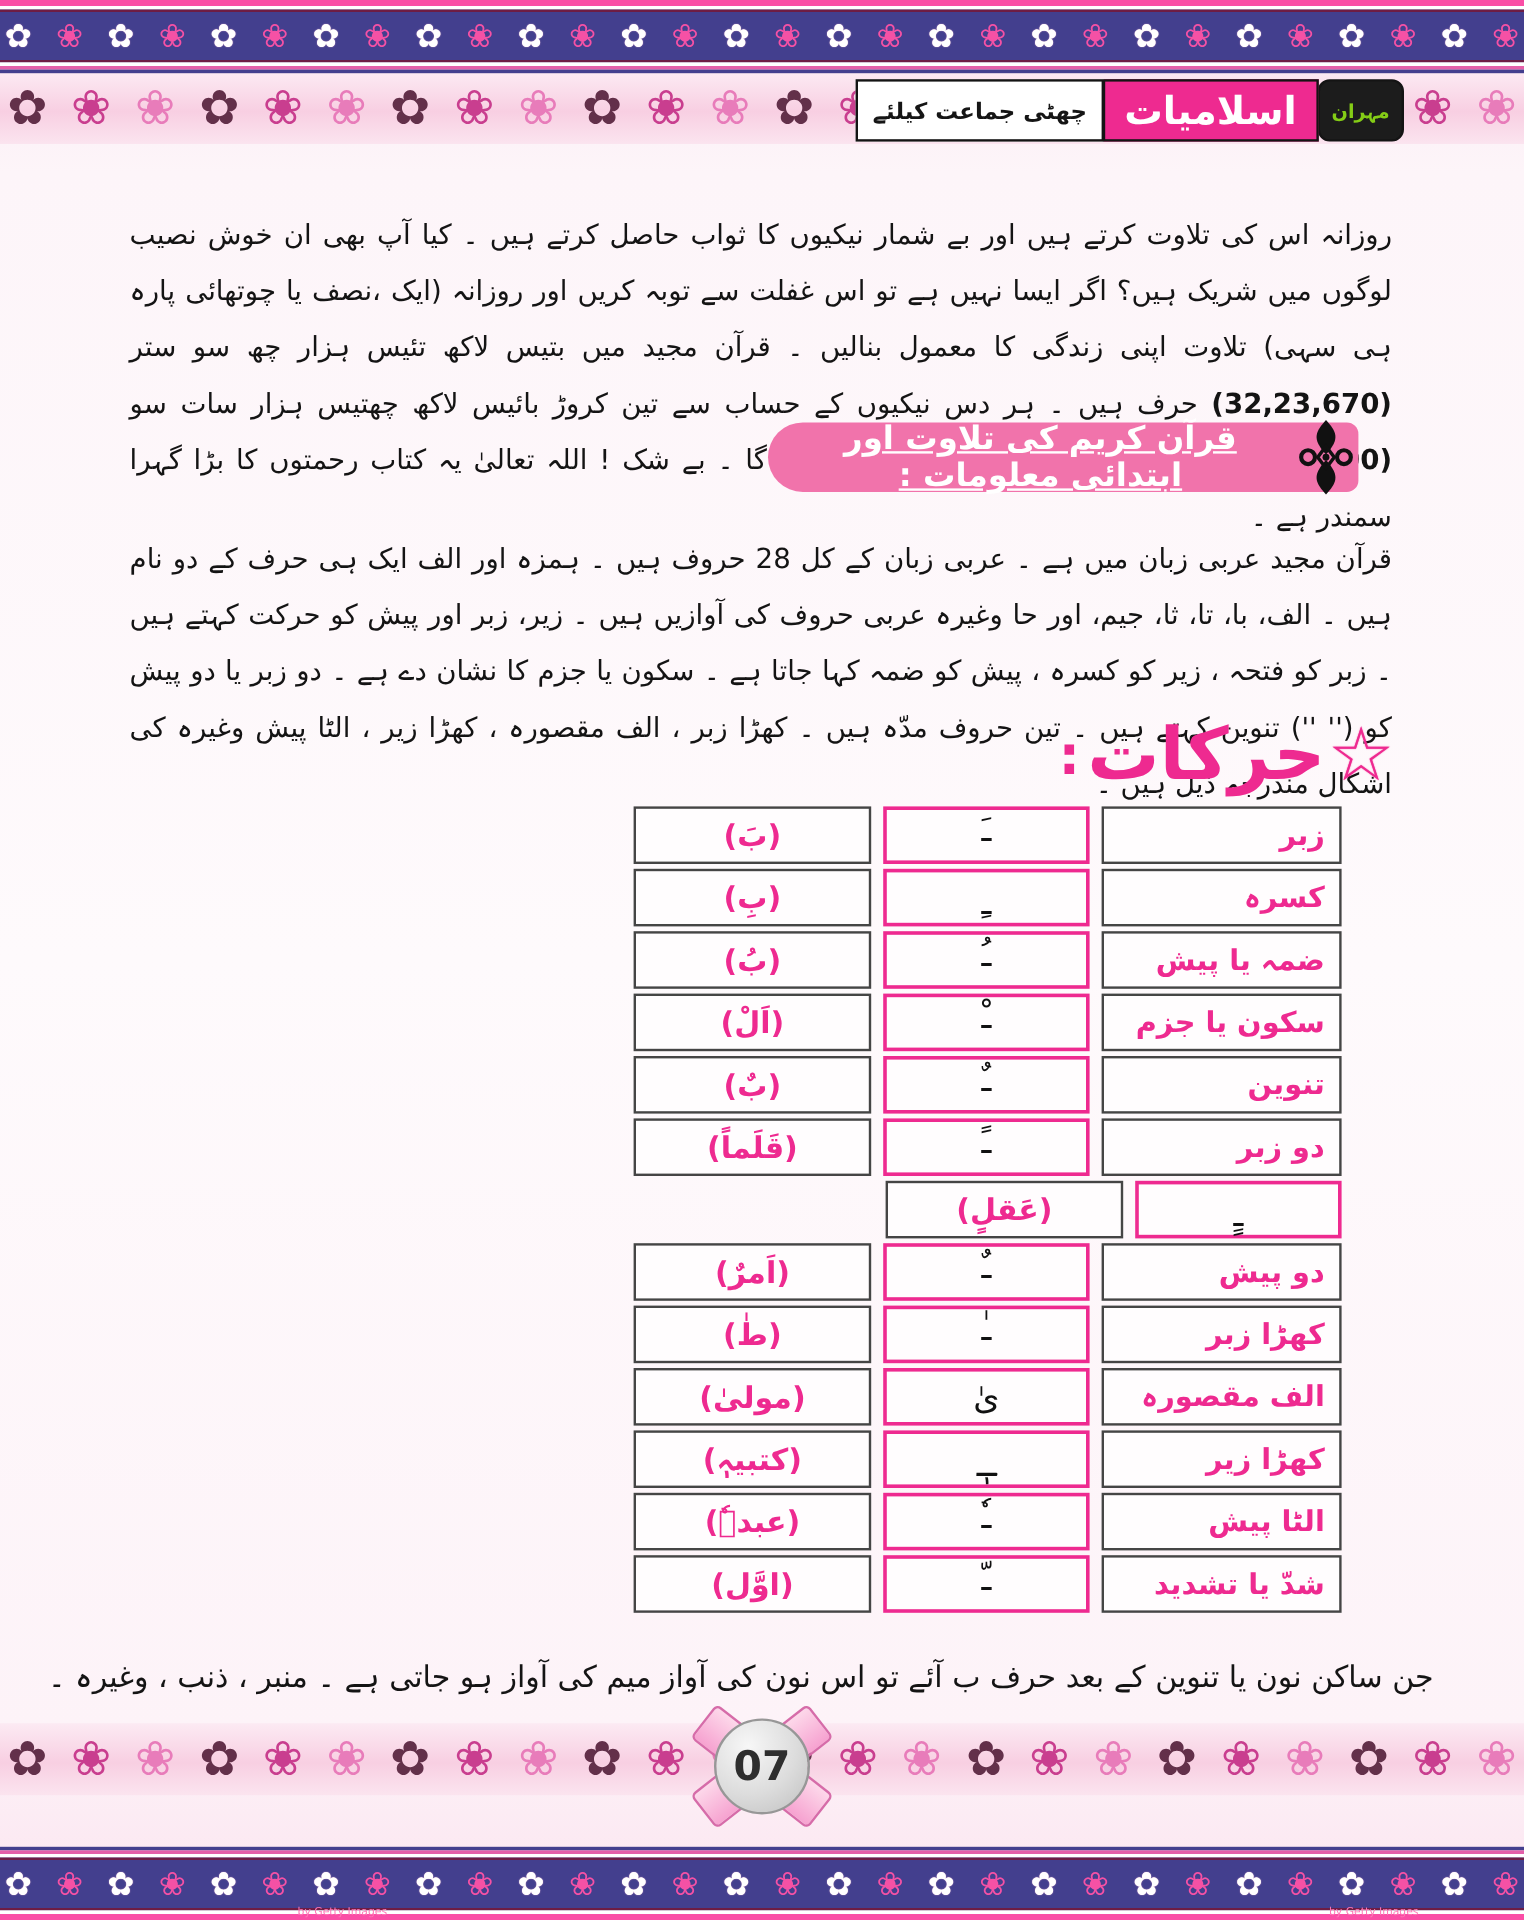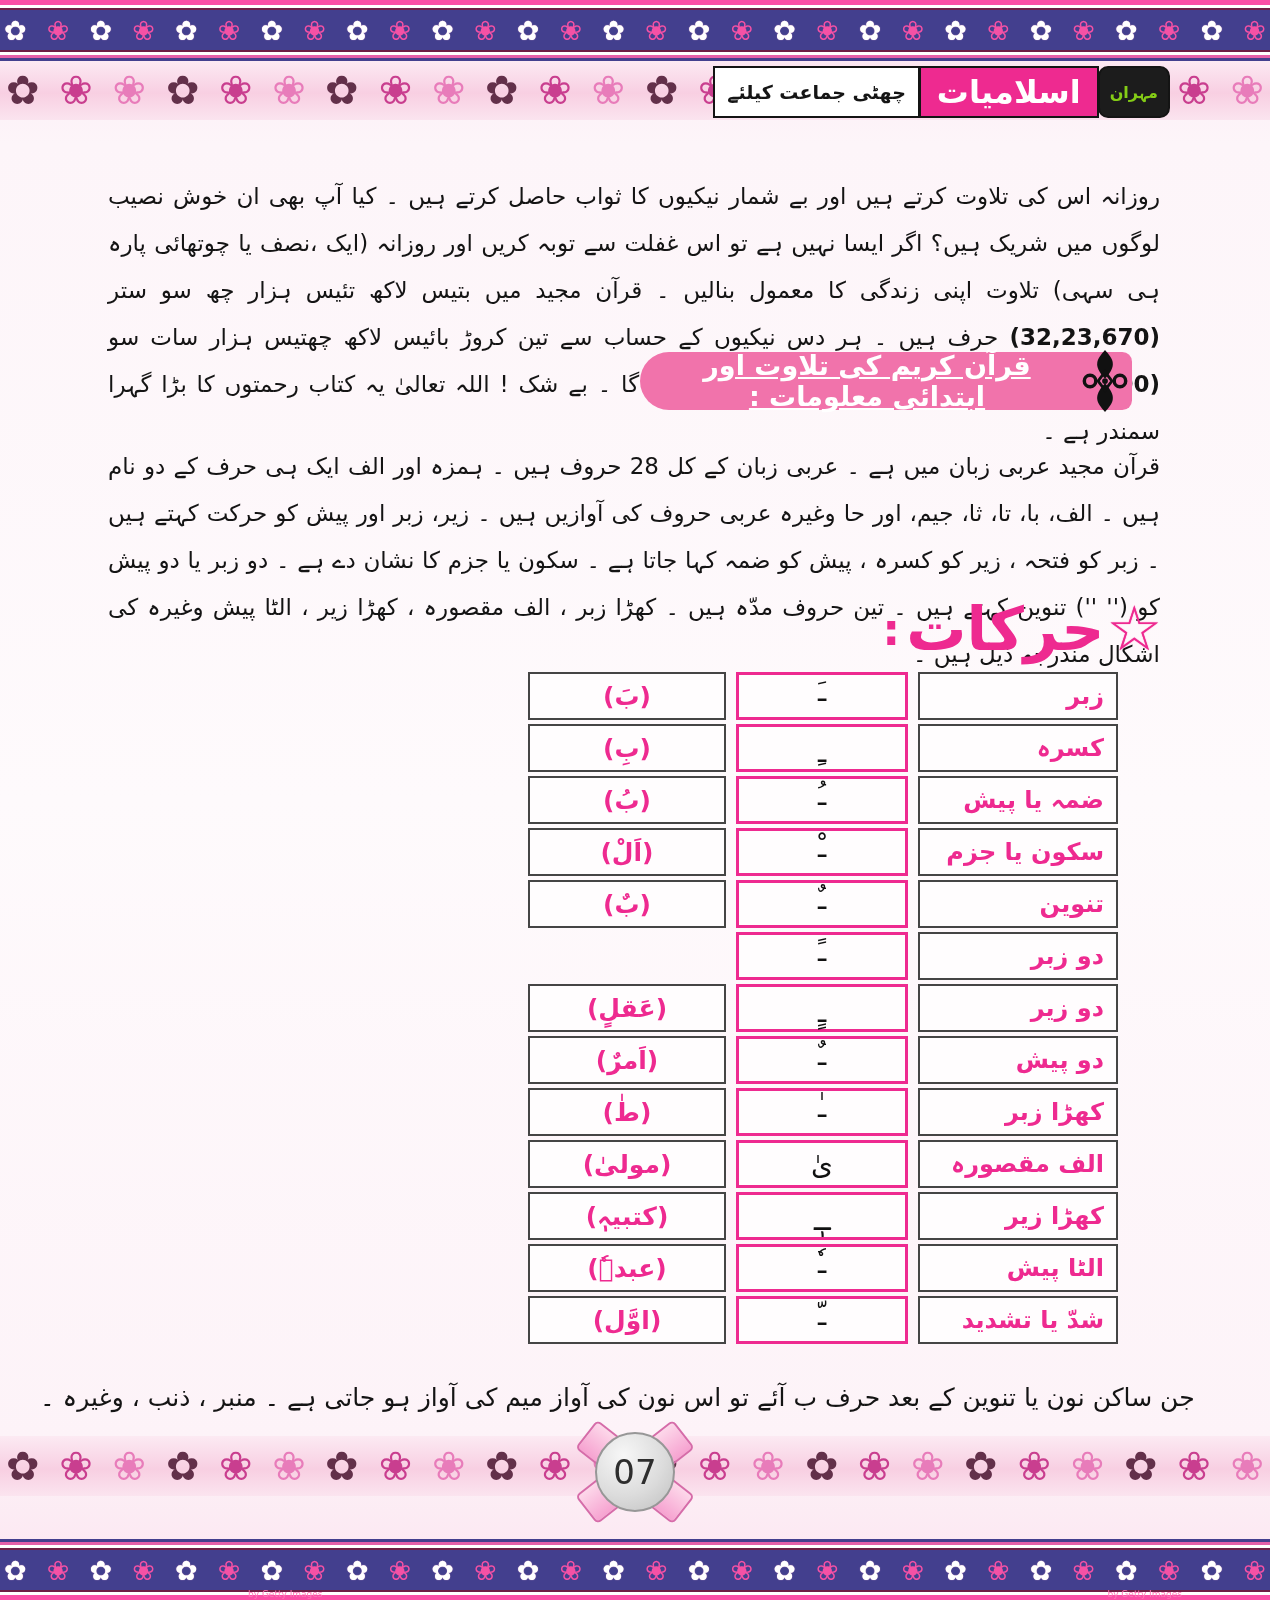--- a/index.html
+++ b/index.html
@@ -72,21 +72,21 @@
   .fnote{position:absolute;top:1358px;left:40px;right:40px;text-align:left;font-size:25px;font-weight:500;z-index:4;}
   
   .pbadge{position:absolute;top:1422px;left:50%;transform:translateX(-50%);width:150px;height:100px;z-index:7;}
   .ribbon{position:absolute;left:50%;top:50%;width:120px;height:32px;border:2px solid #d66ca9;border-radius:5px;
     background:linear-gradient(180deg,#fdd8ea,#f6a2d0);}
   .rib1{transform:translate(-50%,-50%) rotate(38deg);}
   .rib2{transform:translate(-50%,-50%) rotate(-38deg);}
   .pcircle{position:absolute;left:50%;top:50%;transform:translate(-50%,-50%);width:76px;height:76px;border-radius:50%;
     background:radial-gradient(circle at 35% 28%,#f7f7f7,#dcdcdc 55%,#bfbfbf);
     border:2px solid #979797;display:flex;align-items:center;justify-content:center;
-    font-size:34px;font-weight:normal;color:#2e2e2e;font-family:"DejaVu Sans",sans-serif;}
+    font-size:34px;font-weight:bold;color:#2e2e2e;font-family:"DejaVu Sans",sans-serif;}
   
   .wm{position:absolute;font-size:9px;color:#ff77b6;z-index:8;font-family:"DejaVu Sans",sans-serif;}
   .wm-bl{left:248px;bottom:1px;}
   .wm-br{right:88px;bottom:1px;}
 </style>
 </head>
 <body>
 
 <div class="page">
 
@@ -207,23 +207,23 @@
         <div class="cell-ex urdu">(اَلْ)</div>
       </div>
       <div class="trow">
         <div class="cell-name urdu">تنوین</div>
         <div class="cell-sym urdu above">ـٌ</div>
         <div class="cell-ex urdu">(بٌ)</div>
       </div>
       <div class="trow">
         <div class="cell-name urdu">دو زبر</div>
         <div class="cell-sym urdu above">ـً</div>
-      </div>
-      <div class="trow">
-        <div class="cell-name urdu">دو زیر</div>
+        <div class="cell-ex urdu">(قَلَماً)</div>
+      </div>
+      <div class="trow">
         <div class="cell-sym urdu below">ـٍ</div>
         <div class="cell-ex urdu">(عَقلٍ)</div>
       </div>
       <div class="trow">
         <div class="cell-name urdu">دو پیش</div>
         <div class="cell-sym urdu above">ـٌ</div>
         <div class="cell-ex urdu">(اَمرٌ)</div>
       </div>
       <div class="trow">
         <div class="cell-name urdu">کھڑا زبر</div>

